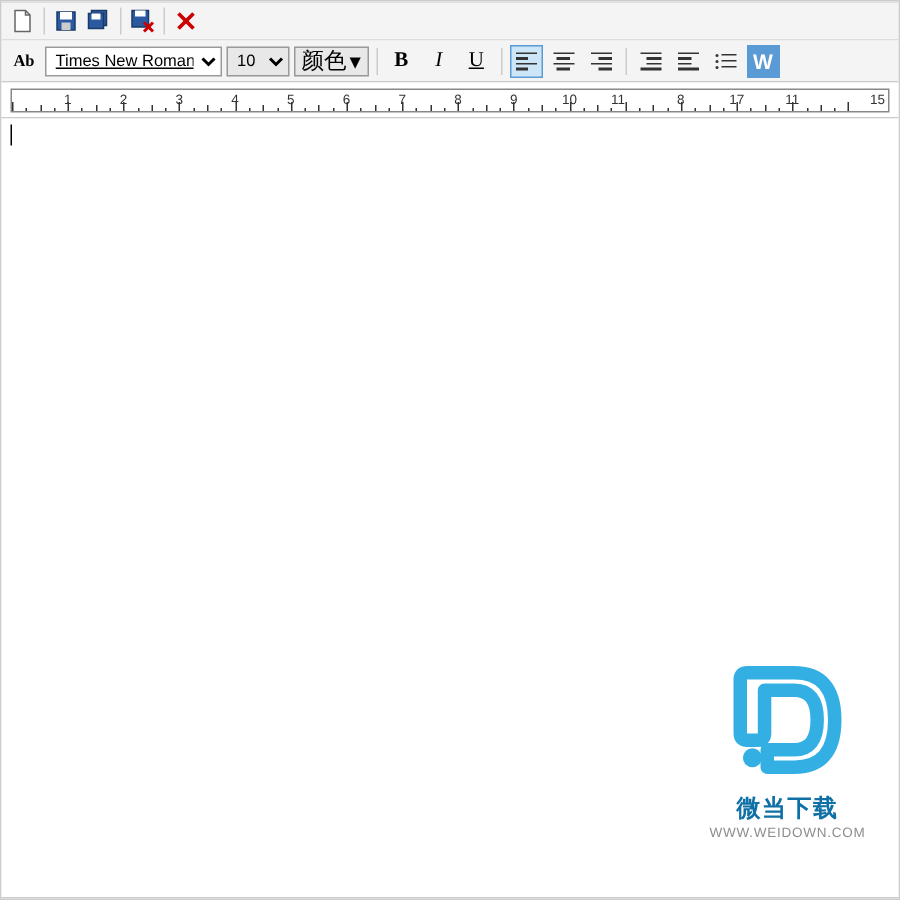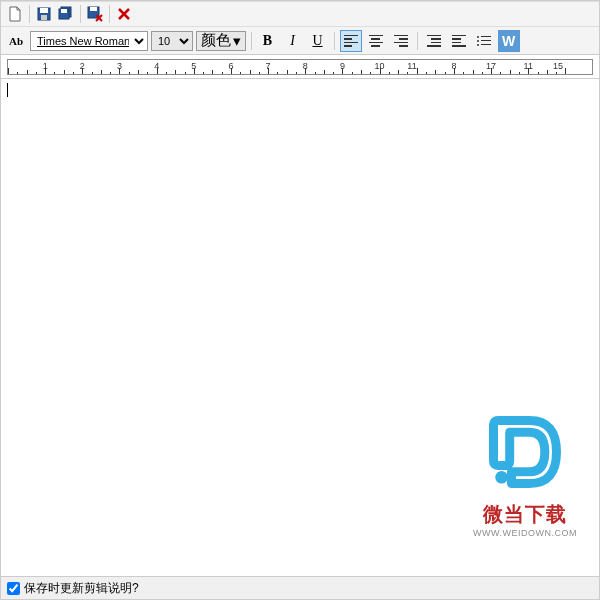--- a/index.html
+++ b/index.html
@@ -33,21 +33,21 @@
 .ruler-track { position: absolute; top: 4px; left: 6px; right: 6px; height: 16px; border: 1px solid #888; background: #fff; }
 .ruler-tick { position: absolute; bottom: 0; width: 1px; background: #333; }
 .ruler-num { position: absolute; top: 1px; font-size: 9px; color: #333; transform: translateX(-50%); }
 .editor { flex: 1; background: #fff; border-bottom: 1px solid #ccc; position: relative; }
 .cursor { position: absolute; top: 4px; left: 6px; width: 1px; height: 14px; background: #000; animation: blink 1s infinite; }
 @keyframes blink { 50% { opacity: 0; } }
 .statusbar { height: 22px; background: #f0f0f0; display: flex; align-items: center; padding: 0 6px; }
 .statusbar label { display: flex; align-items: center; gap: 4px; font-size: 12px; }
 .watermark { position: absolute; right: 22px; bottom: 38px; text-align: center; opacity: 0.95; pointer-events: none; }
 .wm-logo { width: 90px; height: 90px; margin: 0 auto; }
-.wm-text1 { font-size: 20px; font-weight: bold; color: #b91c1c; margin-top: 4px; letter-spacing: 1px; }
+.wm-text1 { font-size: 16px; font-weight: bold; color: #0369a1; margin-top: 4px; letter-spacing: 1px; }
 .wm-text2 { font-size: 9px; color: #888; letter-spacing: 0.5px; }
 .ab-icon { font-family: 'Times New Roman'; font-size: 11px; font-weight: bold; }
 svg { display: block; }
 </style>
 </head>
 <body>
 
 <div class="window">
 
   <div class="toolbar1">
@@ -236,37 +236,31 @@
         <div class="ruler-num" style="left: 483.097px;">17</div>
         <div class="ruler-tick" style="left: 492.387px; height: 2px;"></div>
         <div class="ruler-tick" style="left: 501.677px; height: 4px;"></div>
         <div class="ruler-tick" style="left: 510.968px; height: 2px;"></div>
         <div class="ruler-tick" style="left: 520.258px; height: 6px;"></div>
         <div class="ruler-num" style="left: 520.258px;">11</div>
         <div class="ruler-tick" style="left: 529.548px; height: 2px;"></div>
         <div class="ruler-tick" style="left: 538.839px; height: 4px;"></div>
         <div class="ruler-tick" style="left: 548.129px; height: 2px;"></div>
         <div class="ruler-tick" style="left: 557.419px; height: 6px;"></div>
-        <div class="ruler-num" style="left: 550px;">15</div>
+        <div class="ruler-num" style="left: 577px;">15</div>
       </div>
   </div>
 
   <div class="editor">
     <div class="cursor"></div>
     <div class="watermark">
       <div class="wm-logo">
         <svg width="90" height="90" viewBox="0 0 100 100">
             <path d="M20 15 L55 15 Q85 15 85 50 Q85 85 55 85 L35 85 L35 72 L55 72 Q72 72 72 50 Q72 28 55 28 L33 28 L33 60 Q33 65 28 65 L20 65 Q15 65 15 60 L15 20 Q15 15 20 15 Z" fill="none" stroke="#29abe2" stroke-width="10" stroke-linejoin="round"></path>
             <circle cx="24" cy="78" r="7" fill="#29abe2"></circle>
           </svg>
       </div>
       <div class="wm-text1">微当下载</div>
       <div class="wm-text2">WWW.WEIDOWN.COM</div>
     </div>
   </div>
 
-  <div class="statusbar">
-    <label>
-      <input type="checkbox" checked="" style="">
-      <span>保存时更新剪辑说明?</span>
-    </label>
-  </div>
 </div>
 
 </body></html>

